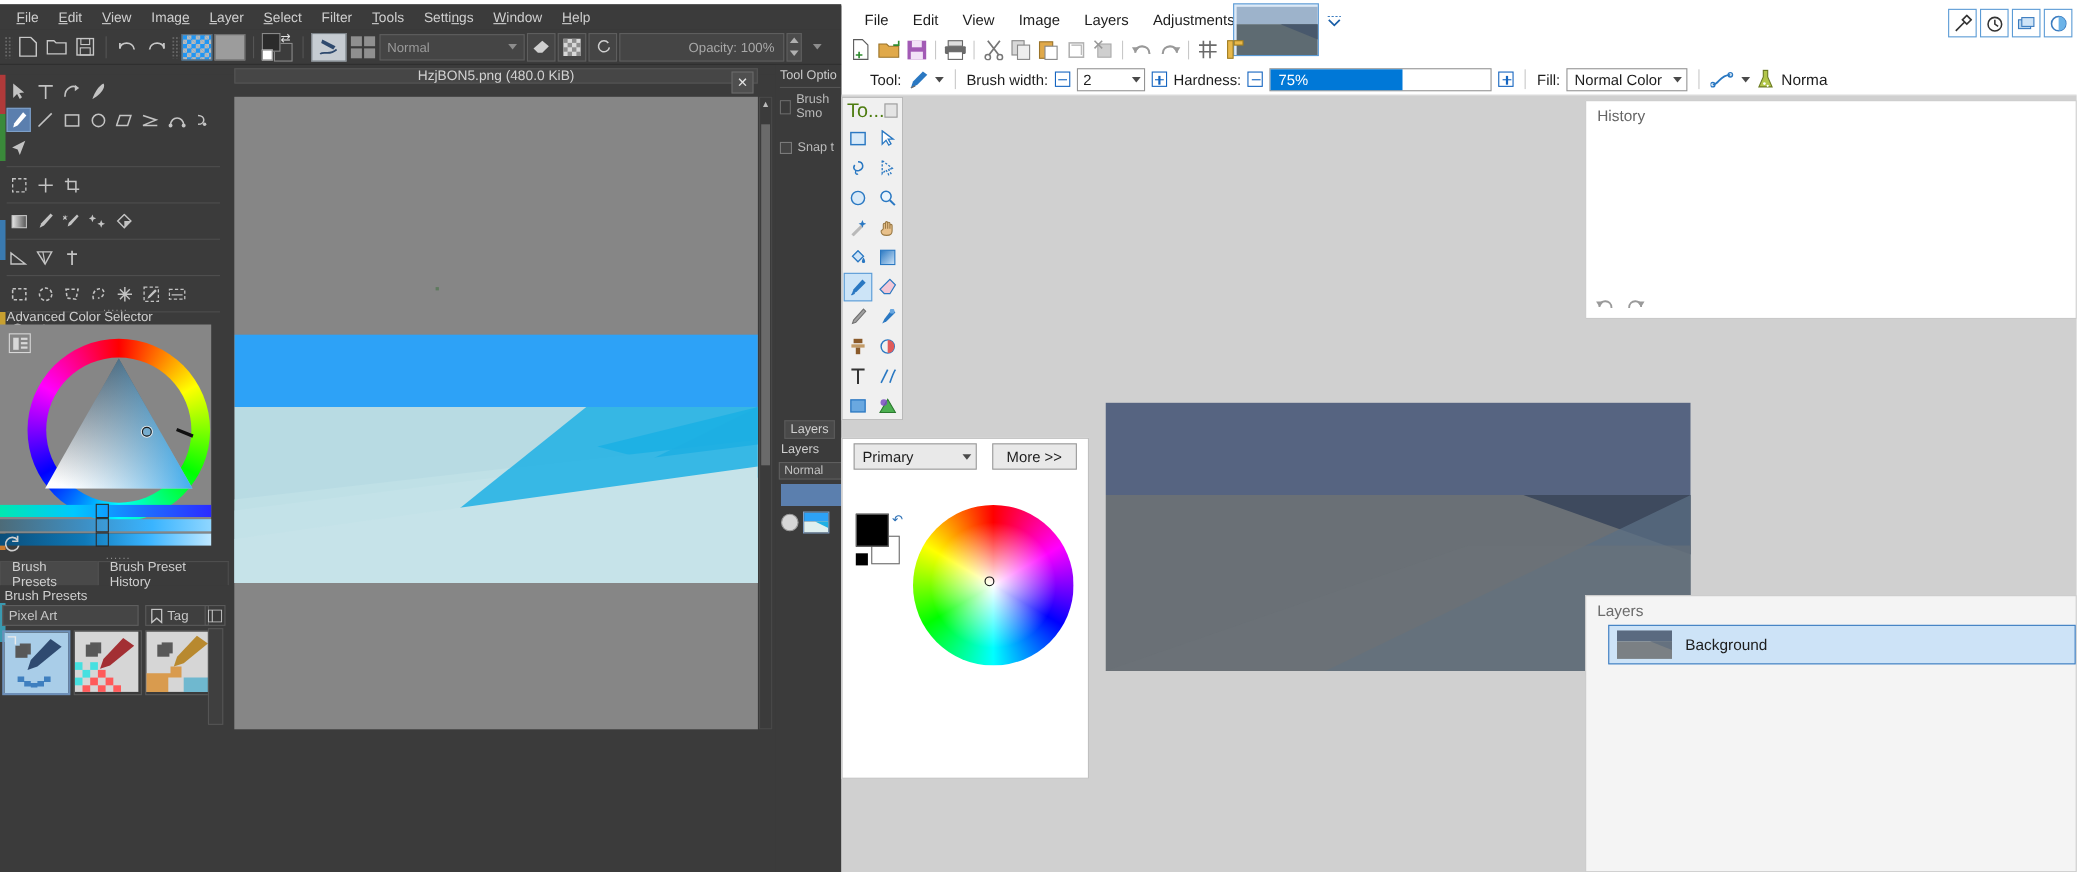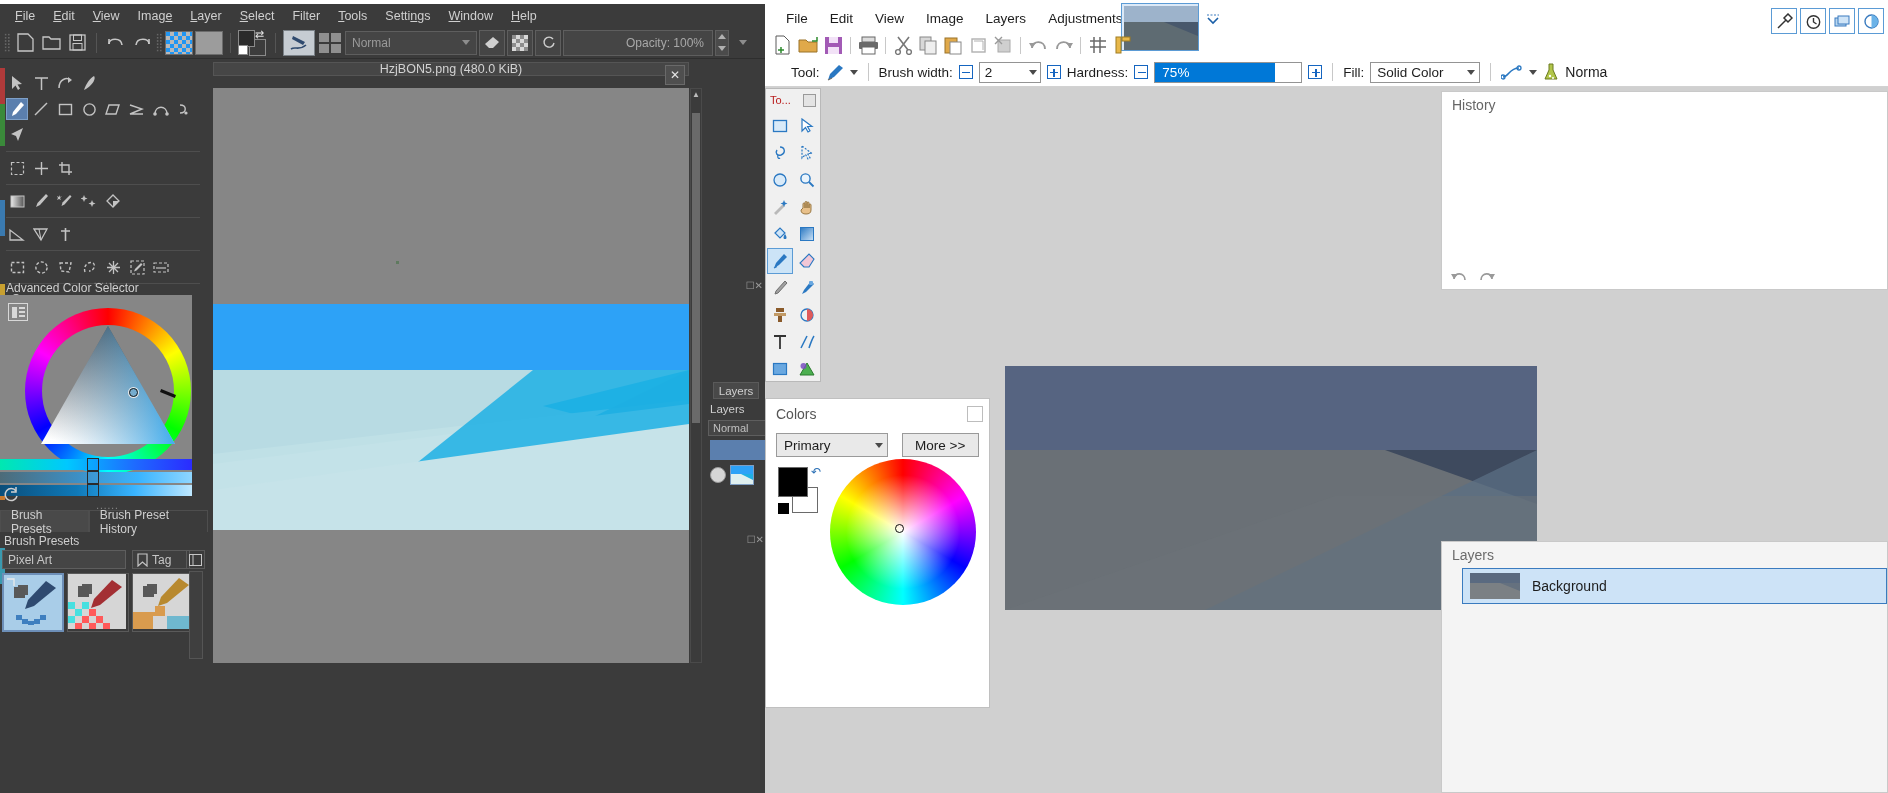--- a/index.html
+++ b/index.html
@@ -219,37 +219,37 @@
   .pdn-tb-ico{width:24px;height:24px;display:flex;align-items:center;justify-content:center;}
   .pdn-tb-sep{width:1px;height:17px;background:#c8c8c8;margin:0 4px;}
   .pdn-optbar{position:absolute;left:0;top:59px;width:1123px;height:26px;display:flex;align-items:center;gap:6px;padding-left:26px;font-size:13.5px;}
   .pdn-label{color:#1d1d1d;}
   .pdn-pm{width:14px;height:14px;border:1.4px solid #1565c0;position:relative;}
   .pdn-pm::before{content:"";position:absolute;left:2.5px;top:5.6px;width:8px;height:1.6px;background:#1565c0;}
   .pdn-pm.plus::after{content:"";position:absolute;left:5.6px;top:2.5px;width:1.6px;height:8px;background:#1565c0;}
   .pdn-numbox{width:62px;height:21px;border:1px solid #949494;background:#fff;font-size:13.5px;
     display:flex;align-items:center;justify-content:space-between;padding:0 3px 0 5px;}
   .pdn-caret{border-left:4px solid transparent;border-right:4px solid transparent;border-top:5px solid #4a4a4a;}
-  .pdn-hardness{width:148px;height:21px;border:1px solid #949494;background:#fff;display:flex;align-items:center;}
+  .pdn-hardness{width:202px;height:21px;border:1px solid #949494;background:#fff;display:flex;align-items:center;}
   .pdn-hardness .fill{width:120px;height:19px;background:#0078d7;color:#fff;display:flex;align-items:center;padding-left:7px;font-size:13.5px;}
   .pdn-fillbox{width:110px;height:21px;border:1px solid #949494;background:#fff;font-size:13.5px;
     display:flex;align-items:center;justify-content:space-between;padding:0 4px 0 6px;}
   .pdn-vsep{width:1px;height:18px;background:#c8c8c8;margin:0 4px;}
   .pdn-rightbtns{position:absolute;right:4px;top:8px;display:flex;gap:3px;}
   .pdn-rb{width:26px;height:26px;border:1px solid #5b9bd5;background:#fff;display:flex;align-items:center;justify-content:center;}
   .pdn-thumbtab{position:absolute;left:356px;top:3px;width:78px;height:48px;border:1px solid #5b9bd5;background:#dce9f7;}
   .pdn-thumbtab .img{position:absolute;left:2px;top:2px;width:74px;height:44px;}
   .pdn-tabchev{position:absolute;left:440px;top:10px;color:#1a5fa8;font-size:11px;text-align:center;}
   .pdn-hr{position:absolute;left:0;top:86px;width:1123px;height:1px;background:#d2d2d2;}
   .pdn-workspace{position:absolute;left:0;top:87px;width:1123px;height:706px;background:#d0d0d0;}
   .pdn-canvas{position:absolute;left:240px;top:279px;width:532px;height:244px;background:#cfcfcf;}
 
   
   .tools-float{position:absolute;left:0px;top:88px;width:56px;height:294px;background:#f0f0f0;border:1px solid #b9b9b9;}
-  .tools-float .hdr{height:22px;display:flex;align-items:center;justify-content:space-between;padding:0 4px;font-size:11px;color:#b91c1c;}
+  .tools-float .hdr{height:22px;display:flex;align-items:center;padding:0 4px;font-size:18px;color:#4d7c0f;}
   .tools-float .hdr .sq{width:13px;height:13px;border:1px solid #9a9a9a;background:#e4e4e4;}
   .tools-grid{display:grid;grid-template-columns:26px 26px;gap:1px;padding:2px 1px;}
   .tool-cell{width:26px;height:26px;display:flex;align-items:center;justify-content:center;}
   .tool-cell.sel{background:#cce4f7;border:1px solid #5b9bd5;}
 
   
   .colors-dlg{position:absolute;left:0px;top:398px;width:225px;height:310px;background:#fff;border:1px solid #c0c0c0;}
   .colors-dlg .hdr{height:30px;display:flex;align-items:center;justify-content:space-between;padding:0 6px 0 10px;font-size:14px;color:#555;}
   .colors-dlg .hdr .mini{width:16px;height:16px;border:1px solid #bdbdbd;}
   .cd-row{display:flex;align-items:center;gap:14px;padding:4px 10px 0 10px;}
@@ -745,20 +745,32 @@
       <path d="M320 66 L476 66 L476 130 L200 226 L120 226 z" fill="#1fb0e4" opacity="0.85"></path>
       <path d="M0 186 L476 120 L476 226 L0 226z" fill="#c6e3e9"></path>
     </svg>
   </div>
   <div class="kr-dot"></div>
   <div class="kr-vscroll">
     <div class="ar" style="top:1px">▲</div>
     <div class="th"></div>
   </div>
 
+  <div class="kr-rightdock">
+    <div class="kr-rd-title">Tool Optio</div>
+    <div class="kr-rd-line"></div>
+    <div class="kr-rd-row">
+      <span class="kr-rd-sw"></span>
+      <span>Brush Smo</span>
+    </div>
+    <div class="kr-rd-row" style="padding-top:16px;">
+      <span class="kr-rd-chk"></span>
+      <span>Snap t</span>
+    </div>
+  </div>
   <div class="kr-layers-tab">Layers</div>
   <div class="kr-layers-title">Layers</div>
   <div class="kr-blend">Normal</div>
   <div class="kr-opacitybar"></div>
   <div class="kr-layerrow">
     <span class="kr-eye"></span>
     <span class="kr-layerthumb">
       <svg width="22" height="18" viewBox="0 0 22 18">
             <rect width="22" height="8" fill="#2da2f7"></rect>
             <rect y="8" width="22" height="10" fill="#dfefef"></rect>
@@ -927,21 +939,21 @@
     <span class="pdn-pm plus"></span>
     <span class="pdn-label">Hardness:</span>
     <span class="pdn-pm"></span>
     <span class="pdn-hardness">
       <span class="fill">75%</span>
     </span>
     <span class="pdn-pm plus"></span>
     <span class="pdn-vsep"></span>
     <span class="pdn-label">Fill:</span>
     <span class="pdn-fillbox">
-      <span>Solid Color</span>
+      <span>Normal Color</span>
       <span class="pdn-caret"></span>
     </span>
     <span class="pdn-vsep"></span>
     <span>
       <svg width="22" height="15" viewBox="0 0 22 15">
             <path d="M2 12 C8 12, 8 3, 18 3" fill="none" stroke="#2a78c2" stroke-width="1.6"></path>
             <circle cx="2" cy="12" r="2" fill="none" stroke="#2a78c2" stroke-width="1.3"></circle>
             <circle cx="18" cy="3" r="2" fill="none" stroke="#2a78c2" stroke-width="1.3"></circle>
           </svg>
     </span>
@@ -1090,24 +1102,20 @@
       <div class="tool-cell">
         <svg width="16" height="16" viewBox="0 0 16 16">
               <path d="M8 2 L15 14 L1 14z" fill="#4caf50" stroke="#2a7a2e"></path>
               <circle cx="4.5" cy="5" r="3" fill="#7a4fc0" opacity="0.85"></circle>
             </svg>
           </div>
     </div>
   </div>
 
   <div class="colors-dlg">
-    <div class="hdr">
-      <span>Colors</span>
-      <span class="mini"></span>
-    </div>
     <div class="cd-row">
       <span class="cd-select">
         <span>Primary</span>
         <span class="pdn-caret"></span>
       </span>
       <span class="cd-more">More &gt;&gt;</span>
     </div>
     <div class="cd-swatches">
       <span class="s"></span>
       <span class="p"></span>

